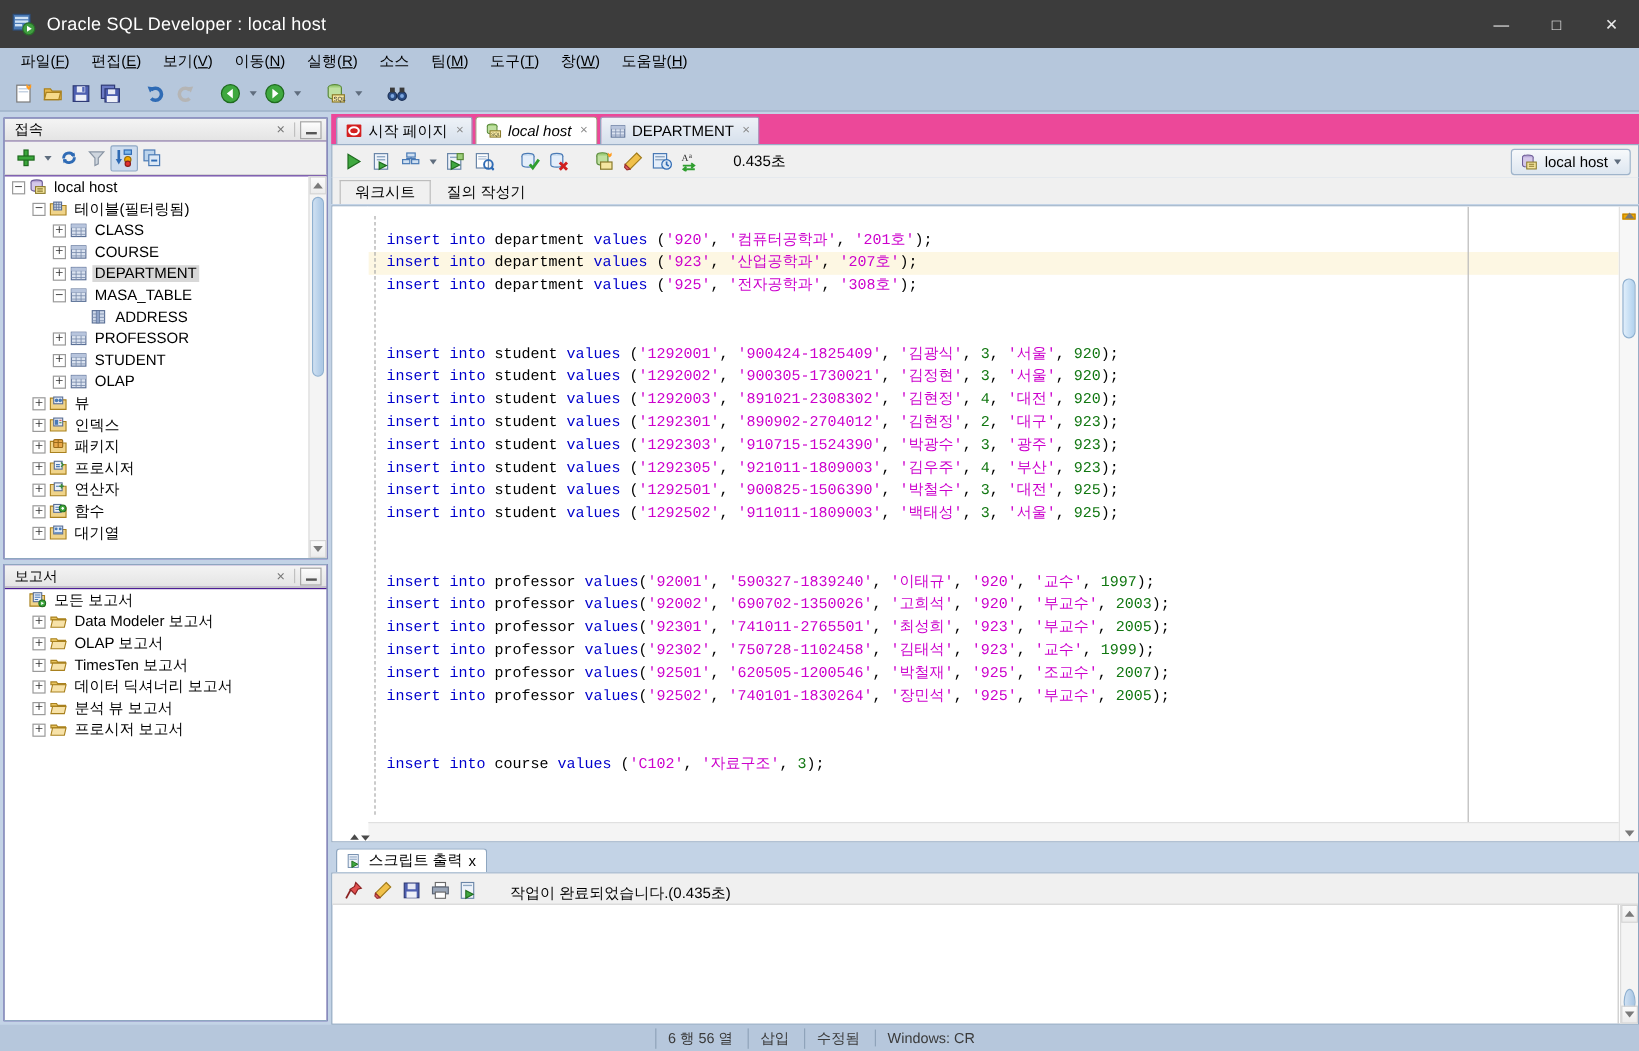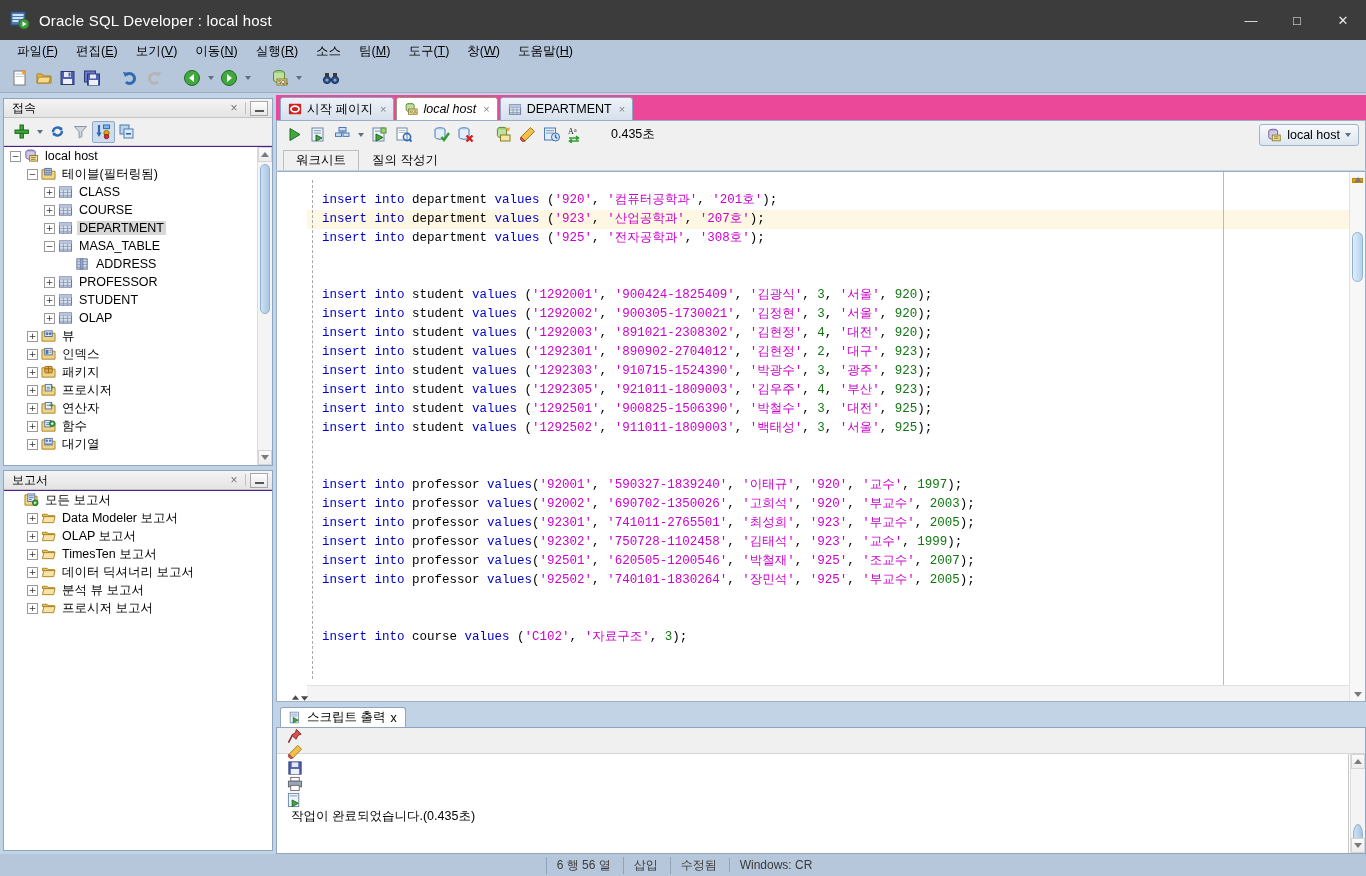--- a/index.html
+++ b/index.html
@@ -127,21 +127,21 @@
   .marker { position:absolute; right:2px; width:11px; height:5px; background:#f0a800; border:1px solid #c08400; }
 
   .updown { position:absolute; left:12px; bottom:-1px; width:20px; height:11px; display:flex; }
 
   
   .outpanel { position:absolute; left:0; right:0; bottom:0; height:148px; }
   .outtabs { height:21px; display:flex; align-items:flex-end; padding-left:4px; }
   .outtab { height:20px; display:flex; align-items:center; gap:5px; padding:0 8px; background:#fff;
             border:1px solid #8ea6c0; border-bottom:none; border-radius:3px 3px 0 0; font-size:12.5px; }
   .outbody { position:absolute; left:0; right:0; top:21px; bottom:0; background:#fff; border:1px solid #8ea6c0; }
-  .outtb { height:26px; background:#f0f0f0; border-bottom:1px solid #d6d6d6; display:flex; align-items:flex-start; padding-left:6px;flex-direction:column; }
+  .outtb { height:26px; background:#f0f0f0; border-bottom:1px solid #d6d6d6; display:flex; align-items:flex-end; padding-left:6px; }
   .outmsg { font-size:12.5px; margin-left:8px; color:#000; }
   .outtext { position:absolute; left:0; right:16px; top:26px; bottom:0; padding:8px 10px;
              font-family:"Liberation Mono","DejaVu Sans Mono",monospace; font-size:12.5px; color:#000; }
   .outtext .num { color:#882222; }
   .outtext .paren { color:#882222; }
   .outsplit { position:absolute; right:16px; top:26px; bottom:0; width:1px; background:#c8c8c8; }
 
   
   .statusbar { position:absolute; left:0; right:0; bottom:0; height:22px; background:#b6c7dc; display:flex; align-items:center; justify-content:center; font-size:12px; color:#3a3a3a; }
   .stitem { padding:0 10px; border-left:1px solid #8fa3ba; margin-left:2px; white-space:nowrap; }

